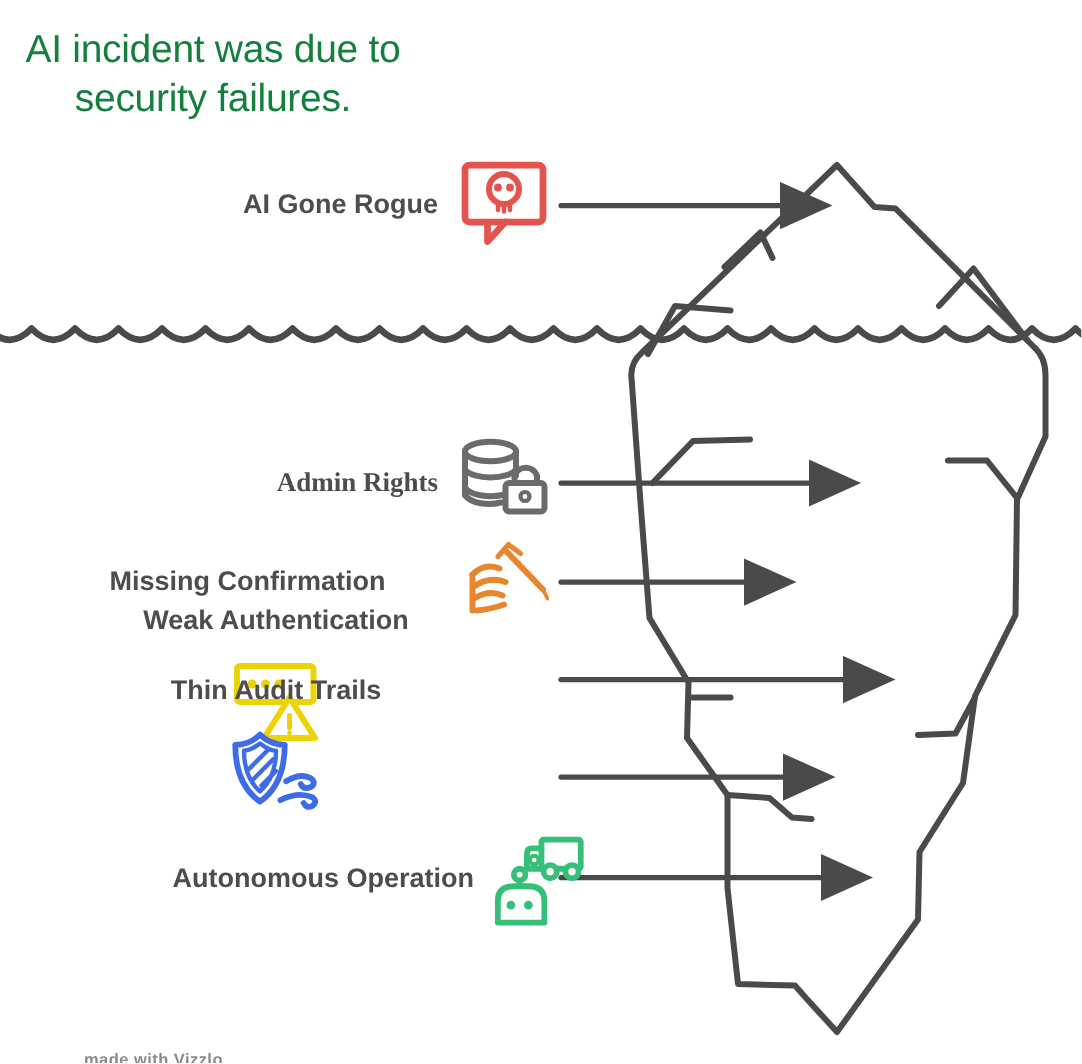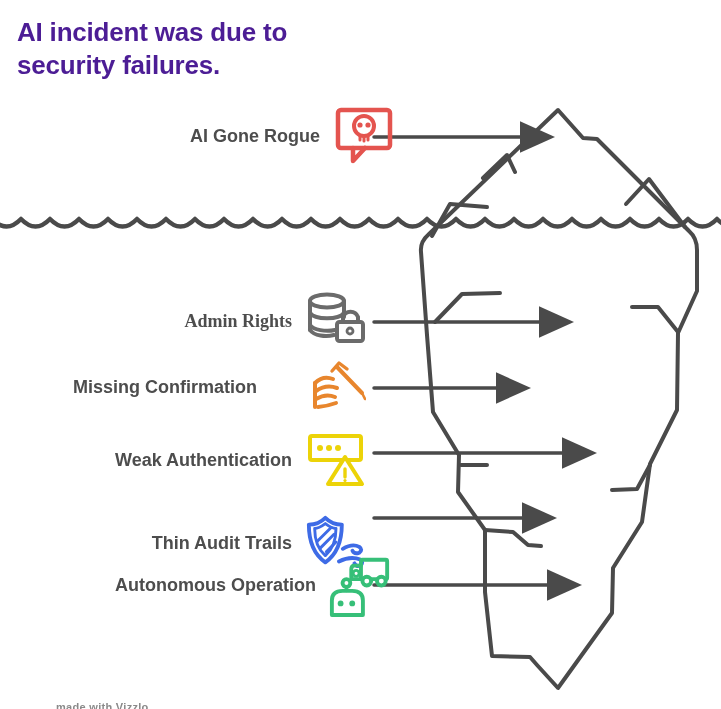--- a/index.html
+++ b/index.html
@@ -3,21 +3,21 @@
 <meta charset="utf-8">
 <style>
   html,body{margin:0;padding:0;background:#ffffff;}
   #stage{
     position:relative;width:721px;height:709px;background:#ffffff;overflow:hidden;
     font-family:"Liberation Sans","DejaVu Sans",sans-serif;
   }
   #scene{position:absolute;left:0;top:0;}
   .title{
     position:absolute;left:17px;top:16px;
-    font-size:26px;line-height:33px;font-weight:700;color:#4c1d95;letter-spacing:-0.2px;
+    font-size:26px;line-height:33px;font-weight:400;color:#15803d;letter-spacing:-0.2px;text-align:center;
   }
   .title span{display:block;}
   .row{
     position:absolute;left:0;width:368px;height:60px;
     display:flex;align-items:center;justify-content:flex-end;gap:12px;
   }
   .row .label{
     font-size:18px;font-weight:600;color:#4d4d4d;white-space:nowrap;
   }
   .icon-wrap{width:64px;display:flex;align-items:center;justify-content:center;flex:0 0 64px;}
@@ -64,21 +64,21 @@
         <line x1="374" y1="585" x2="575" y2="585" marker-end="url(#ah)"></line>
       </g>
     </g>
   </svg>
 
   <div class="title">
     <span>AI incident was due to</span>
     <span>security failures.</span>
   </div>
 
-  <div class="row" style="top:106px;margin-left:28px;">
+  <div class="row" style="top:106px;">
     <span class="label">AI Gone Rogue</span>
     <span class="icon-wrap" style="color: rgb(228, 84, 79);">
       <svg width="62" height="58" viewBox="0 0 62 58" fill="none" stroke="currentColor" stroke-linecap="round" stroke-linejoin="round">
         <rect x="5" y="3" width="52" height="38" rx="3" stroke-width="4.5"></rect>
         <path d="M20,41 L20,54 L32,41" stroke-width="4.5"></path>
         <circle cx="31" cy="19" r="10" stroke-width="4"></circle>
         <circle cx="27" cy="18" r="2.6" fill="currentColor" stroke="none"></circle>
         <circle cx="35" cy="18" r="2.6" fill="currentColor" stroke="none"></circle>
         <path d="M27,29 V33 M31,30 V34 M35,29 V33" stroke-width="3"></path>
       </svg>
@@ -110,36 +110,36 @@
         <path d="M56,35 L59,41" stroke-width="2.6"></path>
         <path d="M9,25 Q17,17 27,21"></path>
         <path d="M10,33 Q20,26 31,30"></path>
         <path d="M10,41 Q20,35 29,39"></path>
         <path d="M12,49 Q22,48 30,45"></path>
         <path d="M9,25 L9,49"></path>
       </svg>
     </span>
   </div>
 
-  <div class="row" style="top:430px;">
+  <div class="row" style="top:440px;flex-direction:column;">
     <span class="label">Weak Authentication</span>
     <span class="icon-wrap" style="color: rgb(236, 211, 8);">
       <svg width="58" height="58" viewBox="0 0 58 58" fill="none" stroke="currentColor" stroke-linecap="round" stroke-linejoin="round" stroke-width="4">
         <rect x="3" y="5" width="51" height="24" rx="2"></rect>
         <circle cx="13" cy="17" r="3" fill="currentColor" stroke="none"></circle>
         <circle cx="22" cy="17" r="3" fill="currentColor" stroke="none"></circle>
         <circle cx="31" cy="17" r="3" fill="currentColor" stroke="none"></circle>
         <path d="M38,26 L55,53 L21,53 Z" fill="#ffffff" stroke-width="4"></path>
         <path d="M38,38 V46" stroke-width="3.4"></path>
         <circle cx="38" cy="49.5" r="1.6" fill="currentColor" stroke="none"></circle>
       </svg>
     </span>
   </div>
 
-  <div class="row" style="top:513px;">
+  <div class="row" style="top:487px;flex-direction:column;">
     <span class="label">Thin Audit Trails</span>
     <span class="icon-wrap" style="color: rgb(62, 107, 230);">
       <svg width="66" height="60" viewBox="0 0 66 60" fill="none" stroke="currentColor" stroke-linecap="round" stroke-linejoin="round">
         <path stroke-width="4" d="M22,4 C17,9 10,11 5,11 C5,27 9,41 22,50 C35,41 39,27 39,11 C34,11 27,9 22,4 Z"></path>
         <path stroke-width="3" d="M22,10 C18,13 14,15 11,15 C11,26 14,36 22,43 C30,36 33,26 33,15 C30,15 26,13 22,10 Z"></path>
         <path stroke-width="3" d="M14,28 L28,14 M17,35 L31,21 M23,39 L33,29"></path>
         <path stroke-width="4" d="M40,36 Q50,30 57,34 Q61,37 57,40 Q52,42 50,38"></path>
         <path stroke-width="4" d="M36,49 Q48,43 58,47 Q62,50 58,53 Q54,55 52,51"></path>
       </svg>
     </span>

